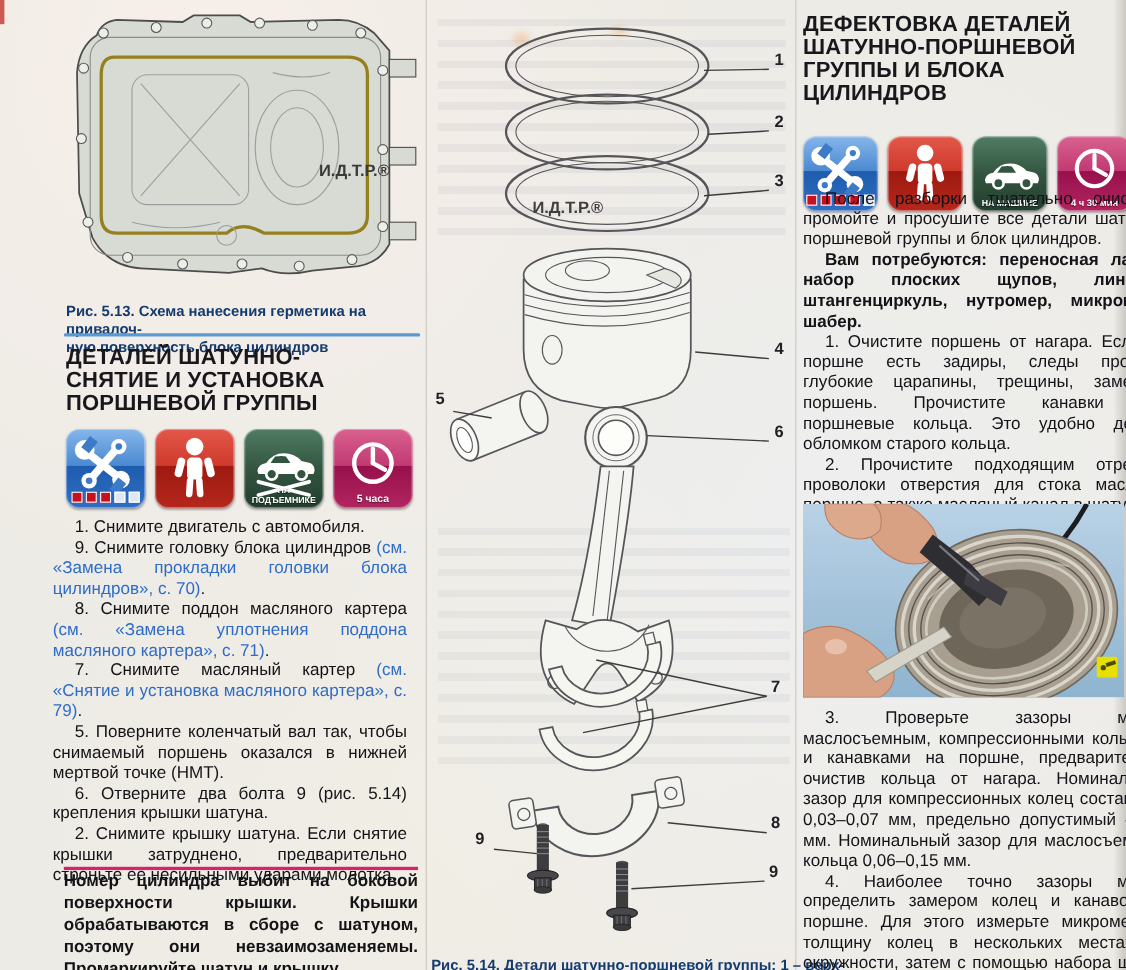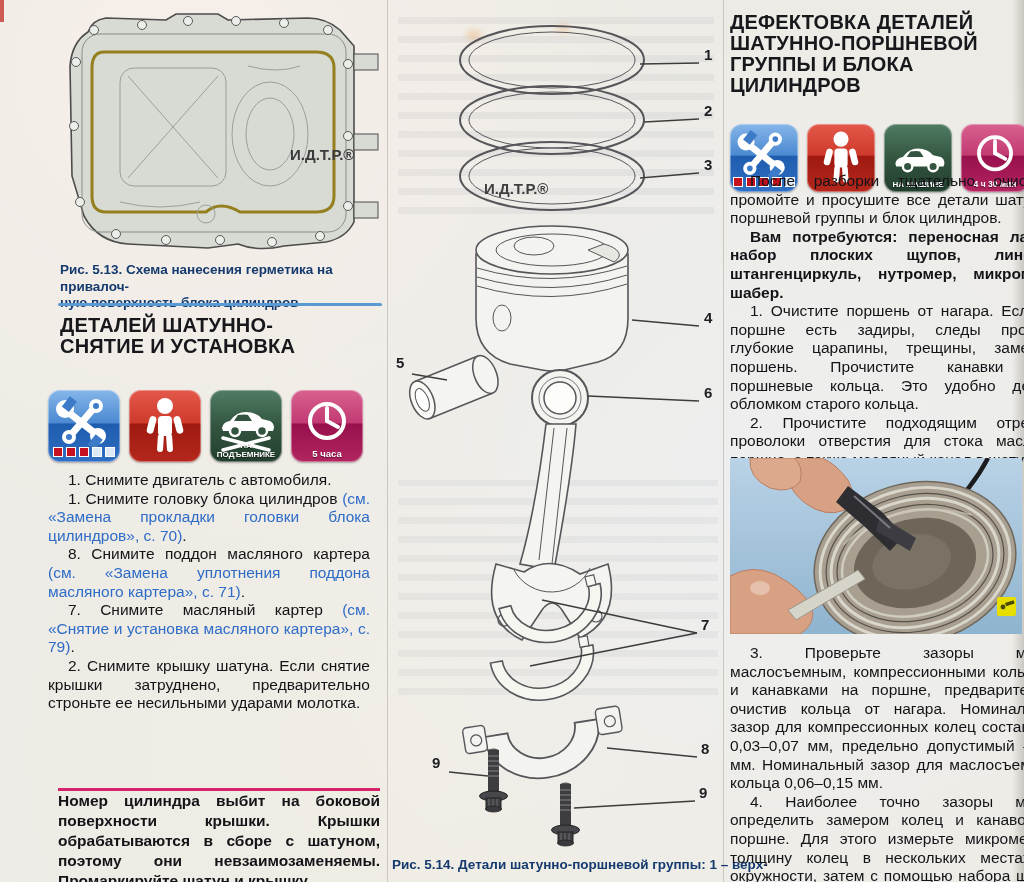--- a/index.html
+++ b/index.html
@@ -15,21 +15,21 @@
   .col-sep{position:absolute;top:0;bottom:0;width:1px;background:#cbc8c0;}
   .edge-shade{position:absolute;top:0;bottom:0;right:0;width:12px;
         background:linear-gradient(90deg,transparent,rgba(110,105,95,.28));}
   .red-sliver{position:absolute;left:0;top:0;width:4px;height:22px;background:#c54038;opacity:.85;}
 
   
   .body-text{font-size:15.5px;line-height:18.6px;text-align:justify;color:#141418;}
   .body-text p{margin:0;text-indent:20px;}
   .body-text p.bold{font-weight:bold;}
   .link{color:#2e6cc8;}
-  .fig-caption{font-weight:bold;color:#143a6e;font-size:13.5px;line-height:16.5px;}
+  .fig-caption{font-weight:bold;color:#143a6e;font-size:13.5px;line-height:16.5px;margin-top:13px;}
   .sec-heading{font-weight:bold;color:#17171c;font-size:20px;line-height:21px;letter-spacing:.2px;}
   .warn-block{border-top:3px solid #d6246a;}
   .warn-title{color:#d6246a;font-weight:bold;font-size:16px;letter-spacing:.4px;
               padding:3px 0 3px 2px;border-bottom:2px solid #d6246a;margin:0 0 5px 0;}
   .warn-text{font-weight:bold;font-size:15.5px;line-height:20px;text-align:justify;color:#141418;}
   .blue-rule{height:3px;background:#5a9ad2;border-radius:2px;}
 
   
   .badge-row{display:flex;gap:9px;}
   .badge{position:relative;border-radius:12px;flex:none;
@@ -111,23 +111,24 @@
   <div class="abs fig-caption" style="left:60px;top:262px;width:322px">
     <div>Рис. 5.13. Схема нанесения герметика на привалоч-</div>
     <div>ную поверхность блока цилиндров</div>
   </div>
 
   <div class="abs blue-rule" style="left:58px;top:303px;width:324px"></div>
 
   <div class="abs sec-heading" style="left:60px;top:315px;width:300px">
     <div>ДЕТАЛЕЙ ШАТУННО-</div>
     <div>СНЯТИЕ И УСТАНОВКА</div>
-  </div>
-
-  <div class="abs badge-row" style="left:48px;top:390px">
+    <div>ПОРШНЕВОЙ ГРУППЫ</div>
+  </div>
+
+  <div class="abs badge-row" style="left:60px;top:390px">
     <div class="badge sz72 blue">
       <svg viewBox="0 0 72 72">
         <g stroke="#fff" stroke-width="7" stroke-linecap="round">
           <line x1="20" y1="22" x2="48" y2="44"></line>
           <line x1="46" y1="18" x2="22" y2="46"></line>
         </g>
         <circle cx="17" cy="19" r="9" fill="#fff"></circle>
         <rect x="13" y="6" width="9" height="13" fill="#3d7ac8" transform="rotate(38 17 19)"></rect>
         <circle cx="50" cy="46" r="8" fill="#fff"></circle>
         <rect x="47" y="46" width="9" height="13" fill="#3d7ac8" transform="rotate(38 50 46)"></rect>
@@ -172,23 +173,25 @@
         <circle cx="36" cy="31" r="17" fill="none" stroke="#fff" stroke-width="4"></circle>
         <line x1="36" y1="31" x2="36" y2="18" stroke="#fff" stroke-width="4" stroke-linecap="round"></line>
         <line x1="36" y1="31" x2="47" y2="37" stroke="#fff" stroke-width="4" stroke-linecap="round"></line>
       </svg>
       <div class="blabel tlabel">5 часа</div>
     </div>
   </div>
 
   <div class="abs body-text" style="left:48px;top:471px;width:322px">
       <p><span>1. Снимите двигатель с автомобиля.</span></p>
-      <p><span>1. Снимите головку блока цилиндров </span><span class="link">(см. «Замена прокладки головки блока цилиндров», с. 70)</span><span>.</span></p>
+      <p><span>9. Снимите головку блока цилиндров </span><span class="link">(см. «Замена прокладки головки блока цилиндров», с. 70)</span><span>.</span></p>
       <p><span>8. Снимите поддон масляного картера </span><span class="link">(см. «Замена уплотнения поддона масляного картера», с. 71)</span><span>.</span></p>
       <p><span>7. Снимите масляный картер </span><span class="link">(см. «Снятие и установка масляного картера», с. 79)</span><span>.</span></p>
+      <p><span>5. Поверните коленчатый вал так, чтобы снимаемый поршень оказался в нижней мертвой точке (НМТ).</span></p>
+      <p><span>6. Отверните два болта 9 (рис. 5.14) крепления крышки шатуна.</span></p>
       <p><span>2. Снимите крышку шатуна. Если снятие крышки затруднено, предварительно строньте ее несильными ударами молотка.</span></p>
     </div>
 
   <div class="abs warn-block" style="left:58px;top:788px;width:322px">
     <div class="warn-text">Номер цилиндра выбит на боковой поверхности крышки. Крышки обрабатываются в сборе с шатуном, поэтому они невзаимозаменяемы. Промаркируйте шатун и крышку</div>
   </div>
 
   <svg class="abs" style="left:392px;top:8px" width="326" height="842" viewBox="0 0 326 842">
     <g fill="none" stroke="#56565a" stroke-width="2">
       <ellipse cx="160" cy="52" rx="92" ry="34"></ellipse>

